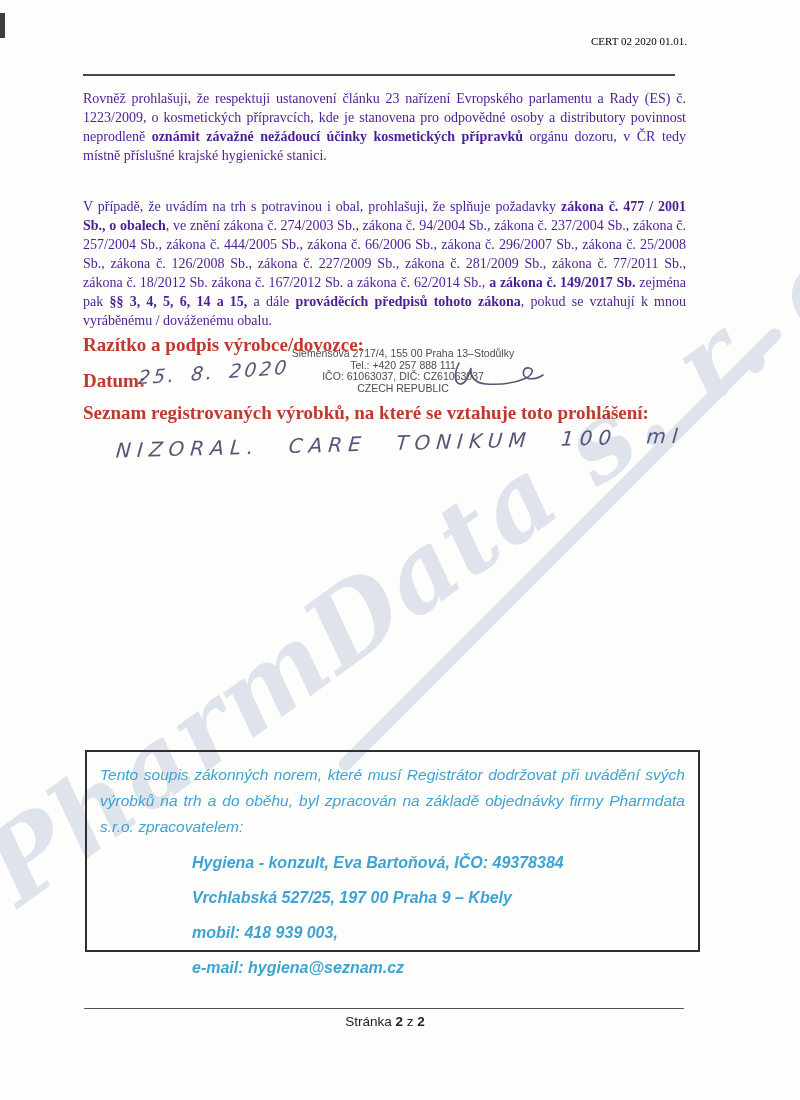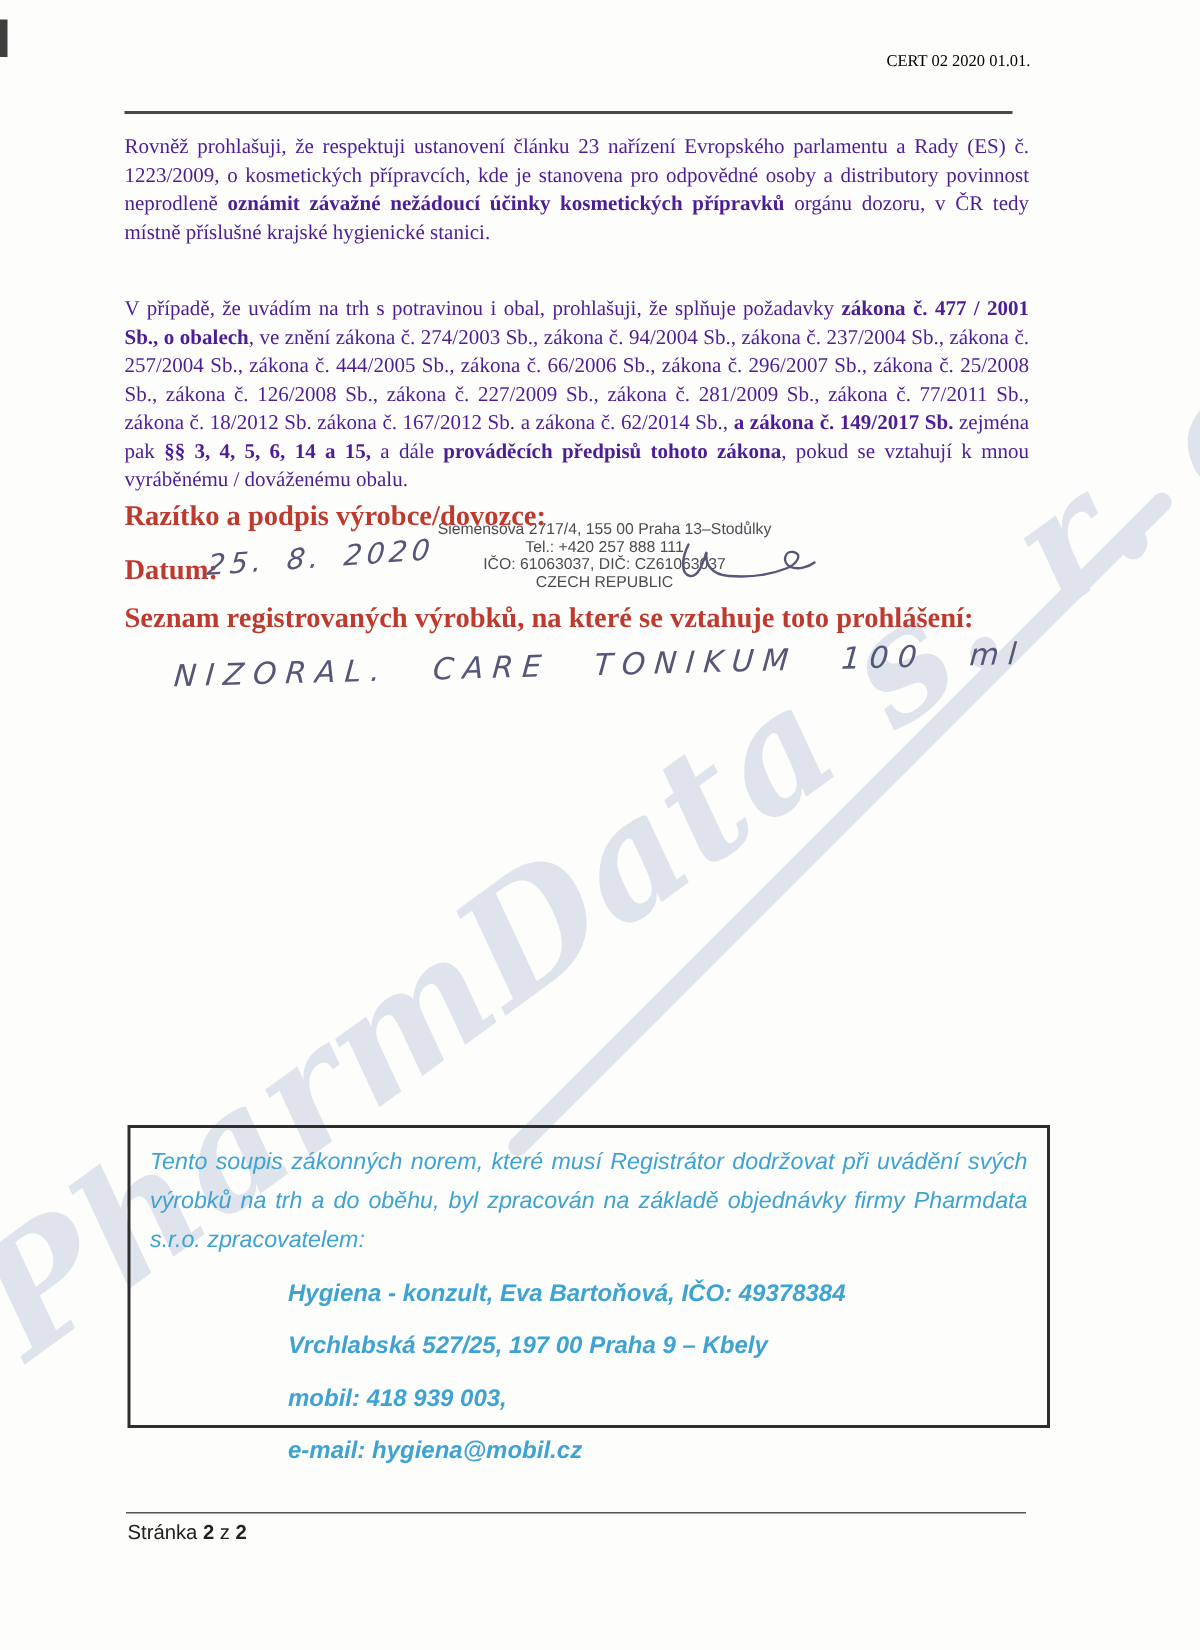--- a/index.html
+++ b/index.html
@@ -57,21 +57,21 @@
   
   .info-box{
     left:85px; top:750px; width:585px; height:188px; border:2px solid #2e2e2e;
     padding:10px 13px 0 13px; z-index:2; background:transparent;
     font-family:Liberation Sans, sans-serif; font-style:italic; color:var(--blue,#3ea3d2);
   }
   .box-para{margin:0; font-size:15.5px; line-height:26px; text-align:justify;}
   .box-lines{margin:14px 0 0 92px;}
   .box-line{font-size:16px; font-weight:bold; margin-bottom:17px; white-space:nowrap;}
   
-  .footer{left:85px; top:1014px; width:600px; z-index:2;
+  .footer{left:85px; top:1014px; width:600px; text-align:center; z-index:2;
           font-family:"Liberation Sans", sans-serif; font-size:13.5px; color:#222;}
 </style>
 </head>
 <body>
 
 <div class="page">
 
   <div class="abs edge-mark"></div>
 
   <div class="abs watermark">
@@ -103,20 +103,20 @@
 
   <div class="abs red-label label-list">Seznam registrovaných výrobků, na které se vztahuje toto prohlášení:</div>
   <div class="abs hw hw-products">NIZORAL. CARE  TONIKUM  100 ml</div>
 
   <div class="abs info-box">
     <p class="box-para">Tento soupis zákonných norem, které musí Registrátor dodržovat při uvádění svých výrobků na trh a do oběhu, byl zpracován na základě objednávky firmy Pharmdata s.r.o. zpracovatelem:</p>
     <div class="box-lines">
         <div class="box-line">Hygiena - konzult, Eva Bartoňová, IČO:  49378384</div>
         <div class="box-line">Vrchlabská 527/25, 197 00   Praha 9 – Kbely</div>
         <div class="box-line">mobil: 418 939 003,</div>
-        <div class="box-line">e-mail: hygiena@mobil.cz</div>
+        <div class="box-line">e-mail: hygiena@seznam.cz</div>
       </div>
   </div>
 
   <div class="abs rule rule-bottom"></div>
   <div class="abs footer"><span>Stránka </span><b>2</b><span> z </span><b>2</b></div>
 
 </div>
 
 </body></html>

